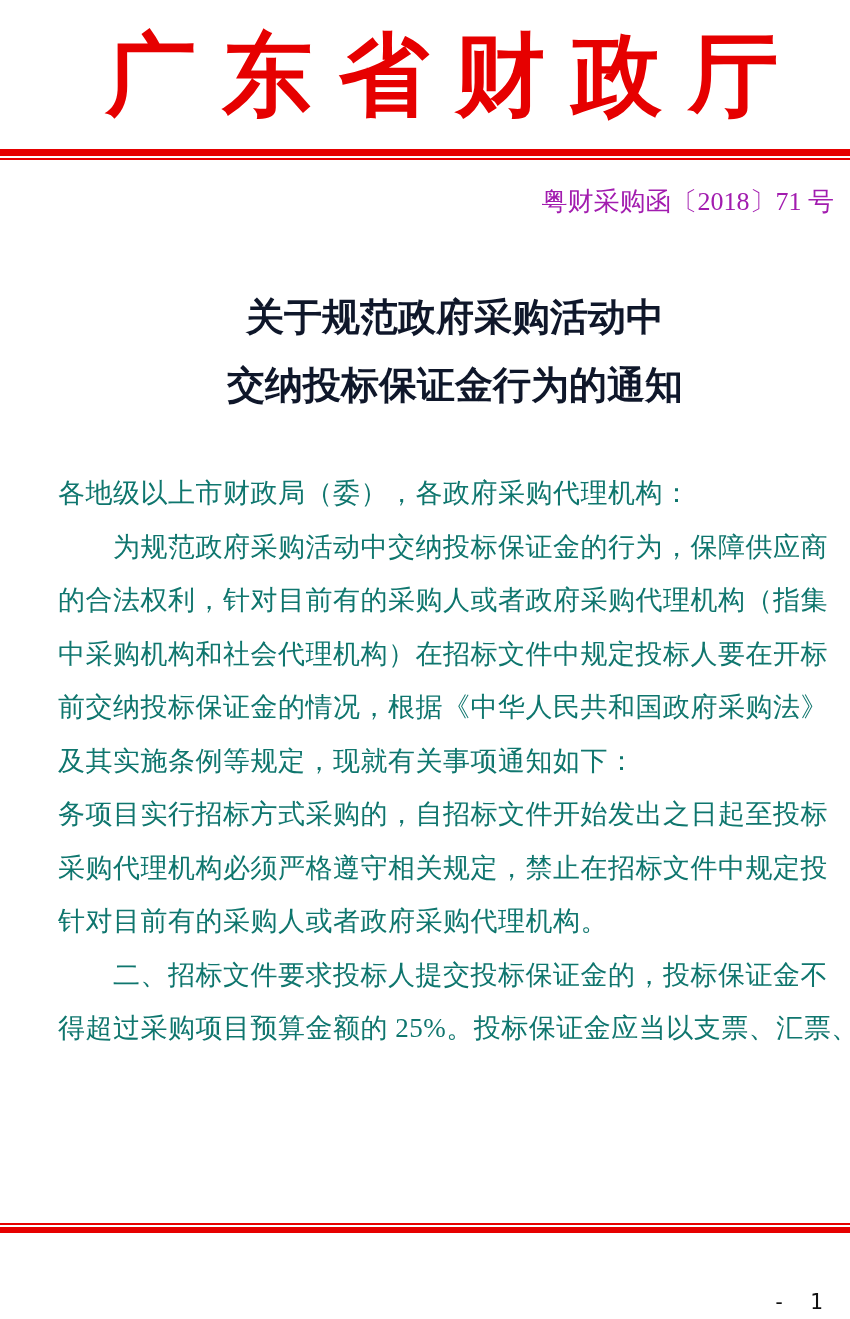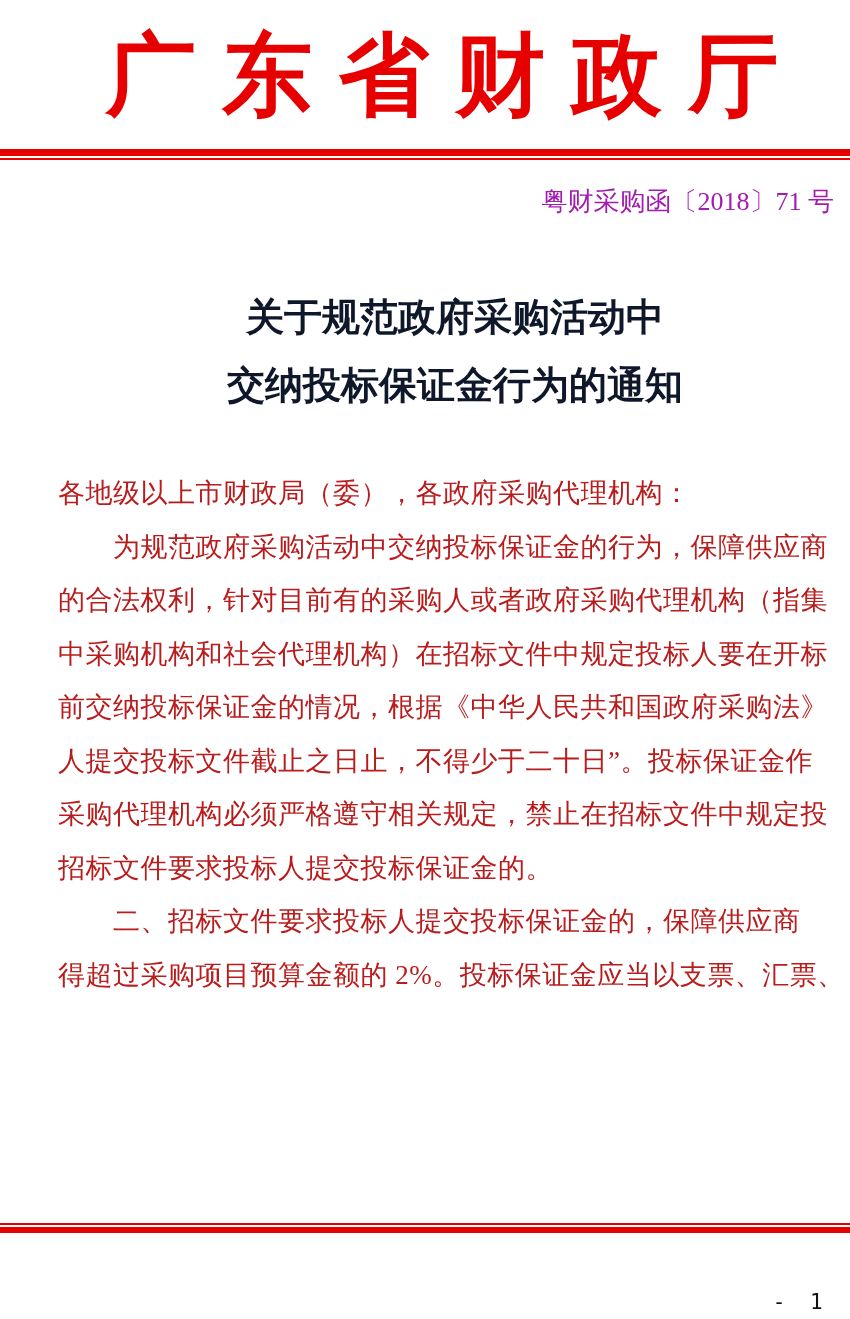--- a/index.html
+++ b/index.html
@@ -66,21 +66,21 @@
     top: 467px;
     left: 58px;
     width: 736px;
   }
   .body-line {
     font-size: 27px;
     line-height: 53.5px;
     height: 53.5px;
     letter-spacing: 0.5px;
     white-space: nowrap;
-    color: #b91c1c;
+    color: #0f766e;
   }
 
   
   .foot-rule { position: absolute; top: 1223px; left: 0; width: 100%; }
   .foot-rule .thin  { height: 2px; background: #e60000; }
   .foot-rule .gap   { height: 2px; background: #ffffff; }
   .foot-rule .thick { height: 6px; background: #e60000; }
 
   
   .page-number {
@@ -113,25 +113,26 @@
     <div>关于规范政府采购活动中</div>
     <div>交纳投标保证金行为的通知</div>
   </div>
 
   <div class="doc-body">
     <div class="body-line">各地级以上市财政局（委），各政府采购代理机构：</div>
     <div class="body-line">　　为规范政府采购活动中交纳投标保证金的行为，保障供应商</div>
     <div class="body-line">的合法权利，针对目前有的采购人或者政府采购代理机构（指集</div>
     <div class="body-line">中采购机构和社会代理机构）在招标文件中规定投标人要在开标</div>
     <div class="body-line">前交纳投标保证金的情况，根据《中华人民共和国政府采购法》</div>
-    <div class="body-line">人提交投标文件截止之日止，不得少于二十日”。投标保证金作</div>
+    <div class="body-line">及其实施条例等规定，现就有关事项通知如下：</div>
+    <div class="body-line">务项目实行招标方式采购的，自招标文件开始发出之日起至投标</div>
     <div class="body-line">采购代理机构必须严格遵守相关规定，禁止在招标文件中规定投</div>
-    <div class="body-line">招标文件要求投标人提交投标保证金的。</div>
-    <div class="body-line">　　二、招标文件要求投标人提交投标保证金的，保障供应商</div>
-    <div class="body-line">得超过采购项目预算金额的 2%。投标保证金应当以支票、汇票、</div>
+    <div class="body-line">针对目前有的采购人或者政府采购代理机构。</div>
+    <div class="body-line">　　二、招标文件要求投标人提交投标保证金的，投标保证金不</div>
+    <div class="body-line">得超过采购项目预算金额的 25%。投标保证金应当以支票、汇票、</div>
   </div>
 
   <div class="foot-rule">
     <div class="thin"></div>
     <div class="gap"></div>
     <div class="thick"></div>
   </div>
 
   <div class="page-number">- 1 -</div>
 

